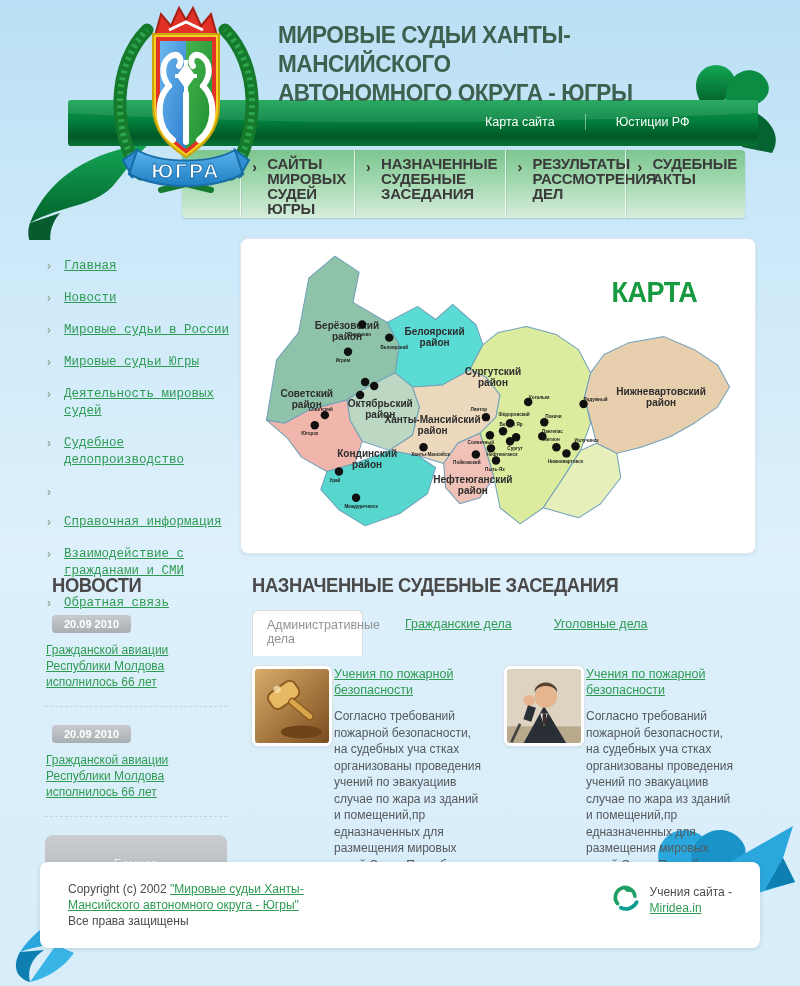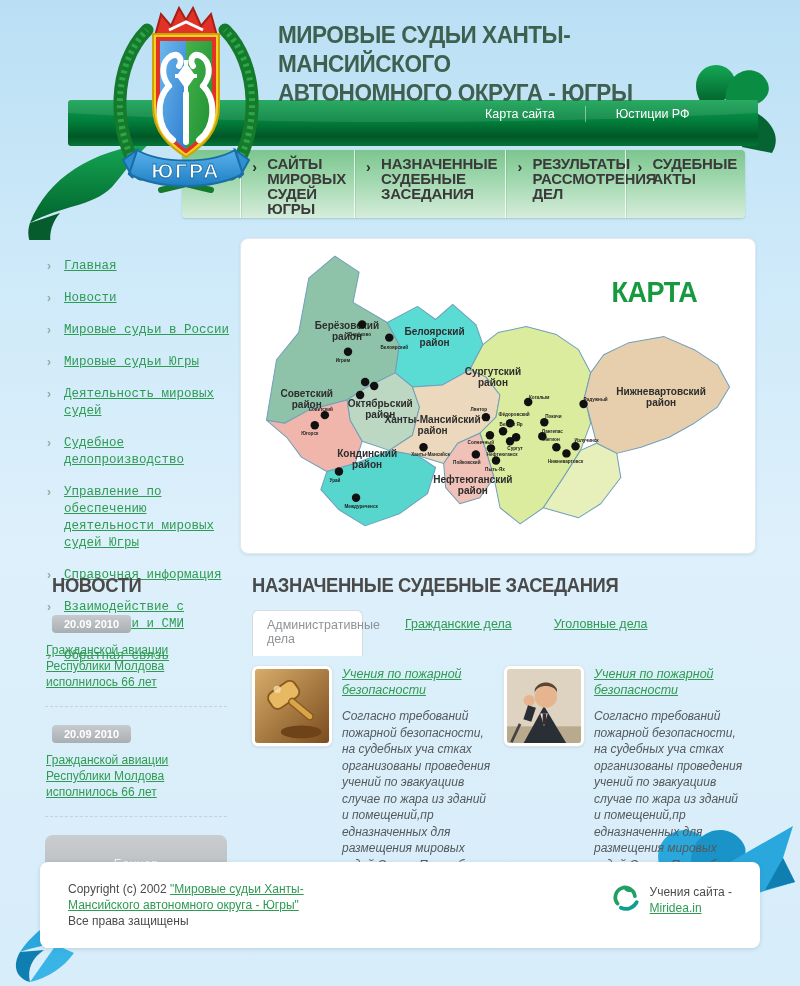--- a/index.html
+++ b/index.html
@@ -10,21 +10,21 @@
   }
   .abs{position:absolute;}
   a{cursor:pointer;}
   
   .site-title{
     left:278px;top:20px;width:420px;z-index:4;
     font-size:24px;font-weight:bold;line-height:29px;color:#3e604f;
     transform:scaleX(.94);transform-origin:left top;letter-spacing:-.5px;
   }
   .band-wrap{left:0;top:55px;width:800px;height:185px;z-index:1;}
-  .band-links{left:455px;top:102px;z-index:3;display:flex;align-items:center;height:24px;}
+  .band-links{left:455px;top:110px;z-index:3;display:flex;align-items:center;height:24px;}
   .band-link{color:#ffffff;font-size:12.5px;text-decoration:none;padding:0 30px;}
   .band-sep{width:1px;height:16px;background:rgba(255,255,255,.45);}
   .emblem{left:103px;top:2px;width:166px;height:198px;z-index:5;}
   
   .navbar{
     left:182px;top:150px;width:563px;height:68px;z-index:3;
     display:flex;border-radius:4px;
     background:linear-gradient(180deg,#7cc68f 0%,#9dd6ab 40%,#d6eddb 100%);
     box-shadow:0 1px 2px rgba(60,110,80,.25);
   }
@@ -86,21 +86,21 @@
     background:#ffffff;border:1px solid #d7dbde;border-bottom:none;border-radius:6px 6px 0 0;
     color:#8f9396;font-size:12.5px;
   }
   .tab-link{margin:7px 0 0 42px;color:#2e9b52;font-size:12.5px;text-decoration:underline;}
   .articles-row{display:flex;margin-top:22px;}
   .article{display:flex;width:252px;}
   .thumb{
     width:74px;height:74px;border-radius:6px;border:3px solid #ffffff;
     box-shadow:0 0 0 1px #dde3e7,0 1px 3px rgba(0,0,0,.15);overflow:hidden;flex:none;
   }
-  .article-text{margin-left:10px;width:152px;font-style:italic;}
+  .article-text{margin-left:2px;width:152px;}
   .article-title{display:block;color:#2e9b52;font-size:12.5px;line-height:16px;text-decoration:underline;}
   .article-body{margin-top:10px;color:#54595c;font-size:12px;line-height:16.5px;}
   
   .footer-card{
     left:40px;top:862px;width:720px;height:86px;z-index:3;
     background:#ffffff;border-radius:8px;box-shadow:0 1px 4px rgba(80,120,150,.25);
   }
   .copy-block{position:absolute;left:28px;top:19px;width:280px;font-size:12px;line-height:16px;color:#4c4c4c;}
   .copy-link{color:#2e9b52;text-decoration:underline;}
   .design-block{position:absolute;right:28px;top:22px;display:flex;align-items:flex-start;}
@@ -239,21 +239,20 @@
   <div class="side-item">
       <span class="chev">›</span>
       <a class="side-link">Деятельность мировых судей</a>
     </div>
   <div class="side-item">
       <span class="chev">›</span>
       <a class="side-link">Судебное делопроизводство</a>
     </div>
   <div class="side-item">
       <span class="chev">›</span>
-      <a class="side-link">Управление по обеспечению деятельности мировых судей Югры</a>
     </div>
   <div class="side-item">
       <span class="chev">›</span>
       <a class="side-link">Справочная информация</a>
     </div>
   <div class="side-item">
       <span class="chev">›</span>
       <a class="side-link">Взаимодействие с гражданами и СМИ</a>
     </div>
   <div class="side-item">

